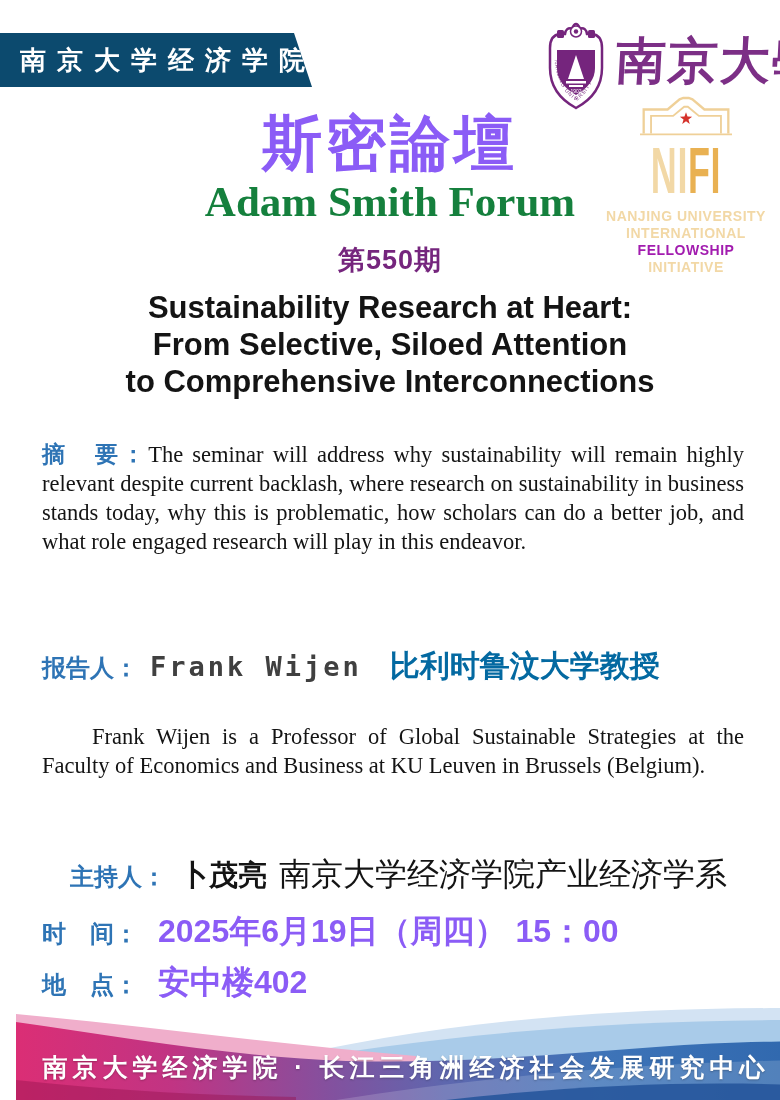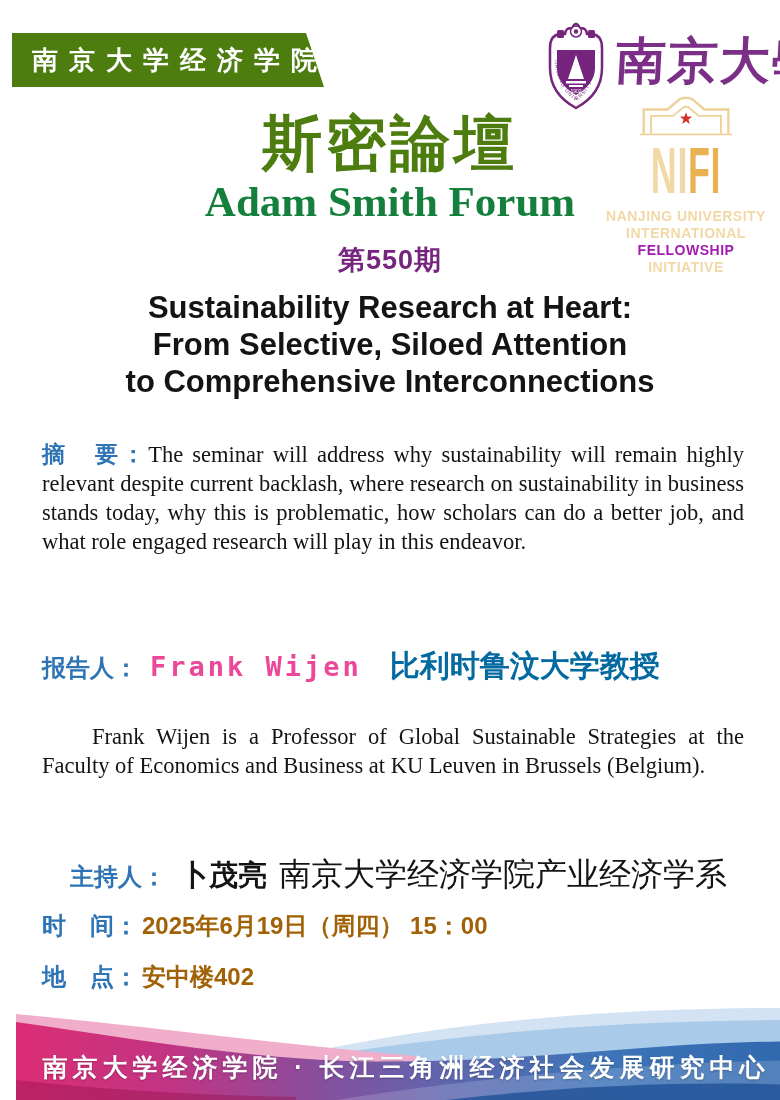--- a/index.html
+++ b/index.html
@@ -4,42 +4,42 @@
 <style>
   * { margin:0; padding:0; box-sizing:border-box; }
   html,body { background:#ffffff; }
   body { font-family:"Liberation Sans","DejaVu Sans",sans-serif; }
   .page{
     position:relative; width:780px; height:1100px; margin:0 auto;
     background:#ffffff; overflow:hidden;
   }
   
   .school-banner{
-    position:absolute; left:12px; top:33px; width:312px; height:54px;
-    background:#4d7c0f;
+    position:absolute; left:0; top:33px; width:312px; height:54px;
+    background:#0c4a6e;
     clip-path:polygon(0 0, 294px 0, 312px 100%, 0 100%);
     display:flex; align-items:center;
   }
   .school-banner span{
     color:#ffffff; font-weight:bold; font-size:26px;
     letter-spacing:11px; padding-left:20px; white-space:nowrap;
   }
   
   .nju-logo{ position:absolute; left:544px; top:22px; display:flex; align-items:flex-start; }
   .nju-seal{ width:64px; height:90px; }
   .nju-calligraphy{
     font-family:"DejaVu Serif","Liberation Serif",serif;
     color:#7C2F86; font-weight:bold; font-size:50px; line-height:1;
     margin-left:8px; margin-top:14px; letter-spacing:2px; white-space:nowrap;
     transform:skewX(-3deg);
   }
   
   .forum-titles{ position:absolute; left:0; top:112px; width:780px; text-align:center; }
   .forum-cn{
-    color:#4d7c0f; font-weight:800; font-size:60px; line-height:64px; letter-spacing:4px;
+    color:#8b5cf6; font-weight:800; font-size:60px; line-height:64px; letter-spacing:4px;
   }
   .forum-en{
     font-family:"Liberation Serif","DejaVu Serif",serif;
     color:#15803d; font-weight:600; font-size:43px; line-height:48px; margin-top:2px;
   }
   .forum-issue{
     color:#75257D; font-weight:800; font-size:27px; margin-top:16px; letter-spacing:1px;
   }
   
   .nifi{ position:absolute; left:600px; top:94px; width:172px; text-align:center; }
@@ -75,27 +75,27 @@
   }
   
   .info-line{ position:absolute; left:42px; white-space:nowrap; display:flex; align-items:baseline; }
   .speaker-line{ top:646px; }
   .host-line{ top:853px;margin-left:28px; }
   .time-line{ top:910px; }
   .venue-line{ top:961px; }
   .info-line .blue-label{ font-size:24px; }
   .speaker-name{
     font-family:"DejaVu Sans Mono","Liberation Mono",monospace;
-    font-weight:bold; font-size:27px; color:#ec4899;
+    font-weight:bold; font-size:27px; color:#404040;
     letter-spacing:3px; margin-left:12px;
   }
   .speaker-affil{ font-weight:600; font-size:30px; color:#0369a1; margin-left:28px; }
   .host-name{ font-weight:800; font-size:29px; color:#141414; margin-left:14px; }
   .host-affil{ font-weight:500; font-size:32px; color:#141414; margin-left:12px; }
-  .info-value{ font-weight:600; font-size:24px; color:#a16207; margin-left:4px; }
+  .info-value{ font-weight:600; font-size:32px; color:#8b5cf6; margin-left:20px; }
   
   .footer{ position:absolute; left:16px; bottom:0; width:780px; height:100px; }
   .footer svg{ position:absolute; left:0; top:0; width:780px; height:100px; }
   .footer-text{
     position:absolute; left:0; top:51px; width:780px; text-align:center;
     color:#ffffff; font-weight:800; font-size:25px; letter-spacing:5px;
     white-space:nowrap; text-shadow:0 1px 2px rgba(0,0,0,0.25);
   }
 </style>
 </head>

